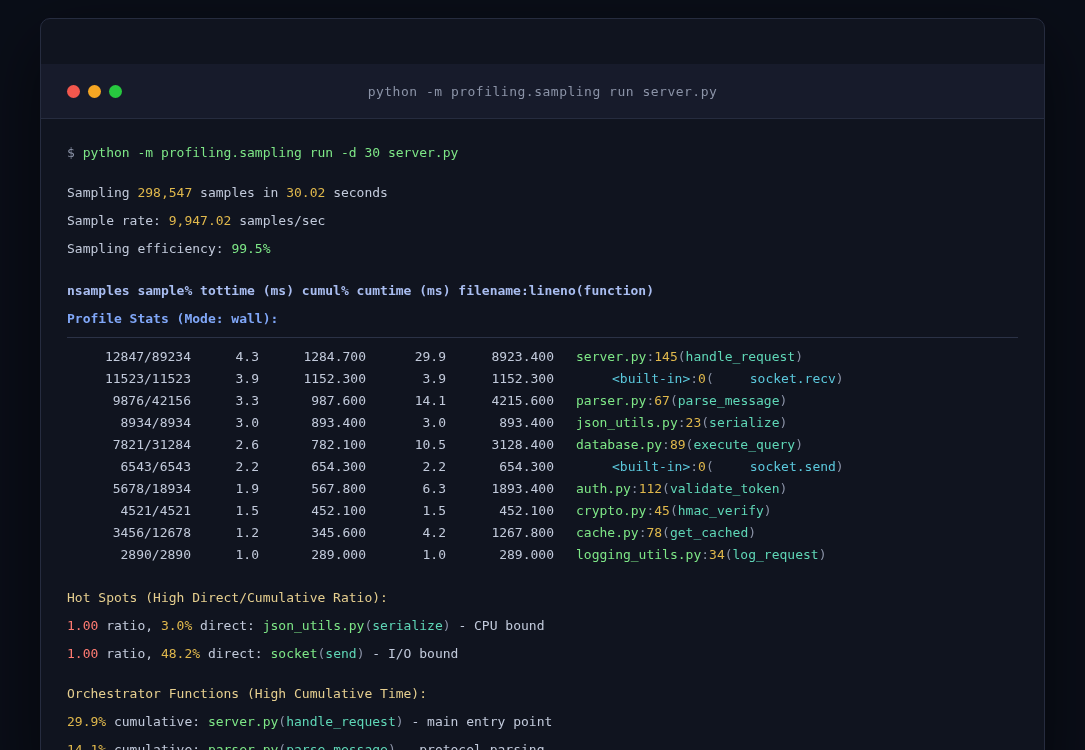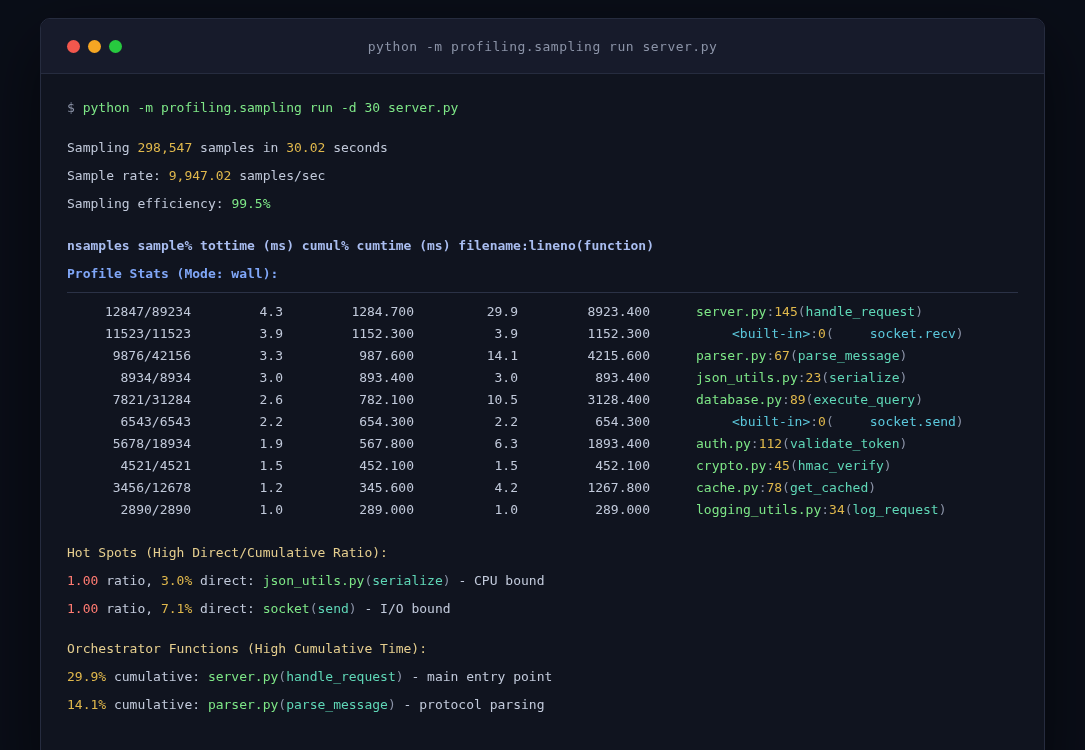--- a/index.html
+++ b/index.html
@@ -15,20 +15,21 @@
     border: 1px solid var(--win-border, #262c3f);
     border-radius: 10px;
     box-shadow: 0 24px 70px rgba(0,0,0,.55);
     overflow: hidden;
   }
   .titlebar {
     height: 55px; position: relative;
     display: flex; align-items: center;
     background: var(--bar-bg, #171b2b);
     border-bottom: 1px solid var(--win-border, #262c3f);
+    margin-top: 45px;
   }
   .lights { display: flex; gap: 8px; padding-left: 26px; position: relative; z-index: 2; }
   .light { width: 13px; height: 13px; border-radius: 50%; border: none; padding: 0; cursor: default; }
   .light.red    { background: var(--light-red, #f2574d); }
   .light.yellow { background: var(--light-yellow, #f5a623); }
   .light.green  { background: var(--light-green, #27c93f); }
   .title {
     position: absolute; left: 0; right: 0; text-align: center;
     color: var(--dim, #8b93a7); font-size: 13px; letter-spacing: .5px;
     z-index: 1;
@@ -36,21 +37,21 @@
   .tbody {
     padding: 24px 26px 0 26px;
     font-size: 13px;
   }
   .line { line-height: 20px; margin: 0 0 8px 0; white-space: pre; }
   .gap  { width: 100%; }
   .rule { border-top: 1px solid var(--rule, #2b3246); margin: 4px 0 8px 0; }
   .trow {
     display: grid;
     grid-template-columns: 124px 68px 107px 80px 108px 1fr;
-    height: 22px; line-height: 22px; white-space: pre; gap: 24px;
+    height: 22px; line-height: 22px; white-space: pre;
   }
   .cell  { text-align: right; color: var(--fg, #c2cadb); }
   .fcell { text-align: left; padding-left: 22px; }
   .s-fg     { color: var(--fg); }
   .s-dim    { color: var(--dim); }
   .s-green  { color: var(--green); }
   .s-teal   { color: var(--teal); }
   .s-cyan   { color: var(--cyan); margin-left: 36px; }
   .s-yellow { color: var(--yellow); }
   .s-red    { color: var(--red); }
@@ -87,19 +88,19 @@
       <div class="trow"><span class="cell">7821/31284</span><span class="cell">2.6</span><span class="cell">782.100</span><span class="cell">10.5</span><span class="cell">3128.400</span><span class="fcell"><span class="s-green">database.py</span><span class="s-dim">:</span><span class="s-yellow">89</span><span class="s-dim">(</span><span class="s-teal">execute_query</span><span class="s-dim">)</span></span></div>
       <div class="trow"><span class="cell">6543/6543</span><span class="cell">2.2</span><span class="cell">654.300</span><span class="cell">2.2</span><span class="cell">654.300</span><span class="fcell"><span class="s-cyan">&lt;built-in&gt;</span><span class="s-dim">:</span><span class="s-yellow">0</span><span class="s-dim">(</span><span class="s-cyan">socket.send</span><span class="s-dim">)</span></span></div>
       <div class="trow"><span class="cell">5678/18934</span><span class="cell">1.9</span><span class="cell">567.800</span><span class="cell">6.3</span><span class="cell">1893.400</span><span class="fcell"><span class="s-green">auth.py</span><span class="s-dim">:</span><span class="s-yellow">112</span><span class="s-dim">(</span><span class="s-teal">validate_token</span><span class="s-dim">)</span></span></div>
       <div class="trow"><span class="cell">4521/4521</span><span class="cell">1.5</span><span class="cell">452.100</span><span class="cell">1.5</span><span class="cell">452.100</span><span class="fcell"><span class="s-green">crypto.py</span><span class="s-dim">:</span><span class="s-yellow">45</span><span class="s-dim">(</span><span class="s-teal">hmac_verify</span><span class="s-dim">)</span></span></div>
       <div class="trow"><span class="cell">3456/12678</span><span class="cell">1.2</span><span class="cell">345.600</span><span class="cell">4.2</span><span class="cell">1267.800</span><span class="fcell"><span class="s-green">cache.py</span><span class="s-dim">:</span><span class="s-yellow">78</span><span class="s-dim">(</span><span class="s-teal">get_cached</span><span class="s-dim">)</span></span></div>
       <div class="trow"><span class="cell">2890/2890</span><span class="cell">1.0</span><span class="cell">289.000</span><span class="cell">1.0</span><span class="cell">289.000</span><span class="fcell"><span class="s-green">logging_utils.py</span><span class="s-dim">:</span><span class="s-yellow">34</span><span class="s-dim">(</span><span class="s-teal">log_request</span><span class="s-dim">)</span></span></div>
       <div class="gap" style="height: 18px;"></div>
       <div class="gap" style="height: 4px;"></div>
       <div class="line"><span class="s-gold-b">Hot Spots (High Direct/Cumulative Ratio):</span></div>
       <div class="line"><span class="s-red">1.00</span><span class="s-fg"> ratio, </span><span class="s-yellow">3.0%</span><span class="s-fg"> direct: </span><span class="s-green">json_utils.py</span><span class="s-dim">(</span><span class="s-teal">serialize</span><span class="s-dim">)</span><span class="s-fg"> - CPU bound</span></div>
-      <div class="line"><span class="s-red">1.00</span><span class="s-fg"> ratio, </span><span class="s-yellow">7.1%</span><span class="s-fg"> direct: </span><span class="s-green">socket</span><span class="s-dim">(</span><span class="s-teal">send</span><span class="s-dim">)</span><span class="s-fg"> - I/O bound</span></div>
+      <div class="line"><span class="s-red">1.00</span><span class="s-fg"> ratio, </span><span class="s-yellow">48.2%</span><span class="s-fg"> direct: </span><span class="s-green">socket</span><span class="s-dim">(</span><span class="s-teal">send</span><span class="s-dim">)</span><span class="s-fg"> - I/O bound</span></div>
       <div class="gap" style="height: 12px;"></div>
       <div class="line"><span class="s-gold-b">Orchestrator Functions (High Cumulative Time):</span></div>
       <div class="line"><span class="s-yellow">29.9%</span><span class="s-fg"> cumulative: </span><span class="s-green">server.py</span><span class="s-dim">(</span><span class="s-teal">handle_request</span><span class="s-dim">)</span><span class="s-fg"> - main entry point</span></div>
       <div class="line"><span class="s-yellow">14.1%</span><span class="s-fg"> cumulative: </span><span class="s-green">parser.py</span><span class="s-dim">(</span><span class="s-teal">parse_message</span><span class="s-dim">)</span><span class="s-fg"> - protocol parsing</span></div>
     </div>
 </div>
 
 </body></html>

